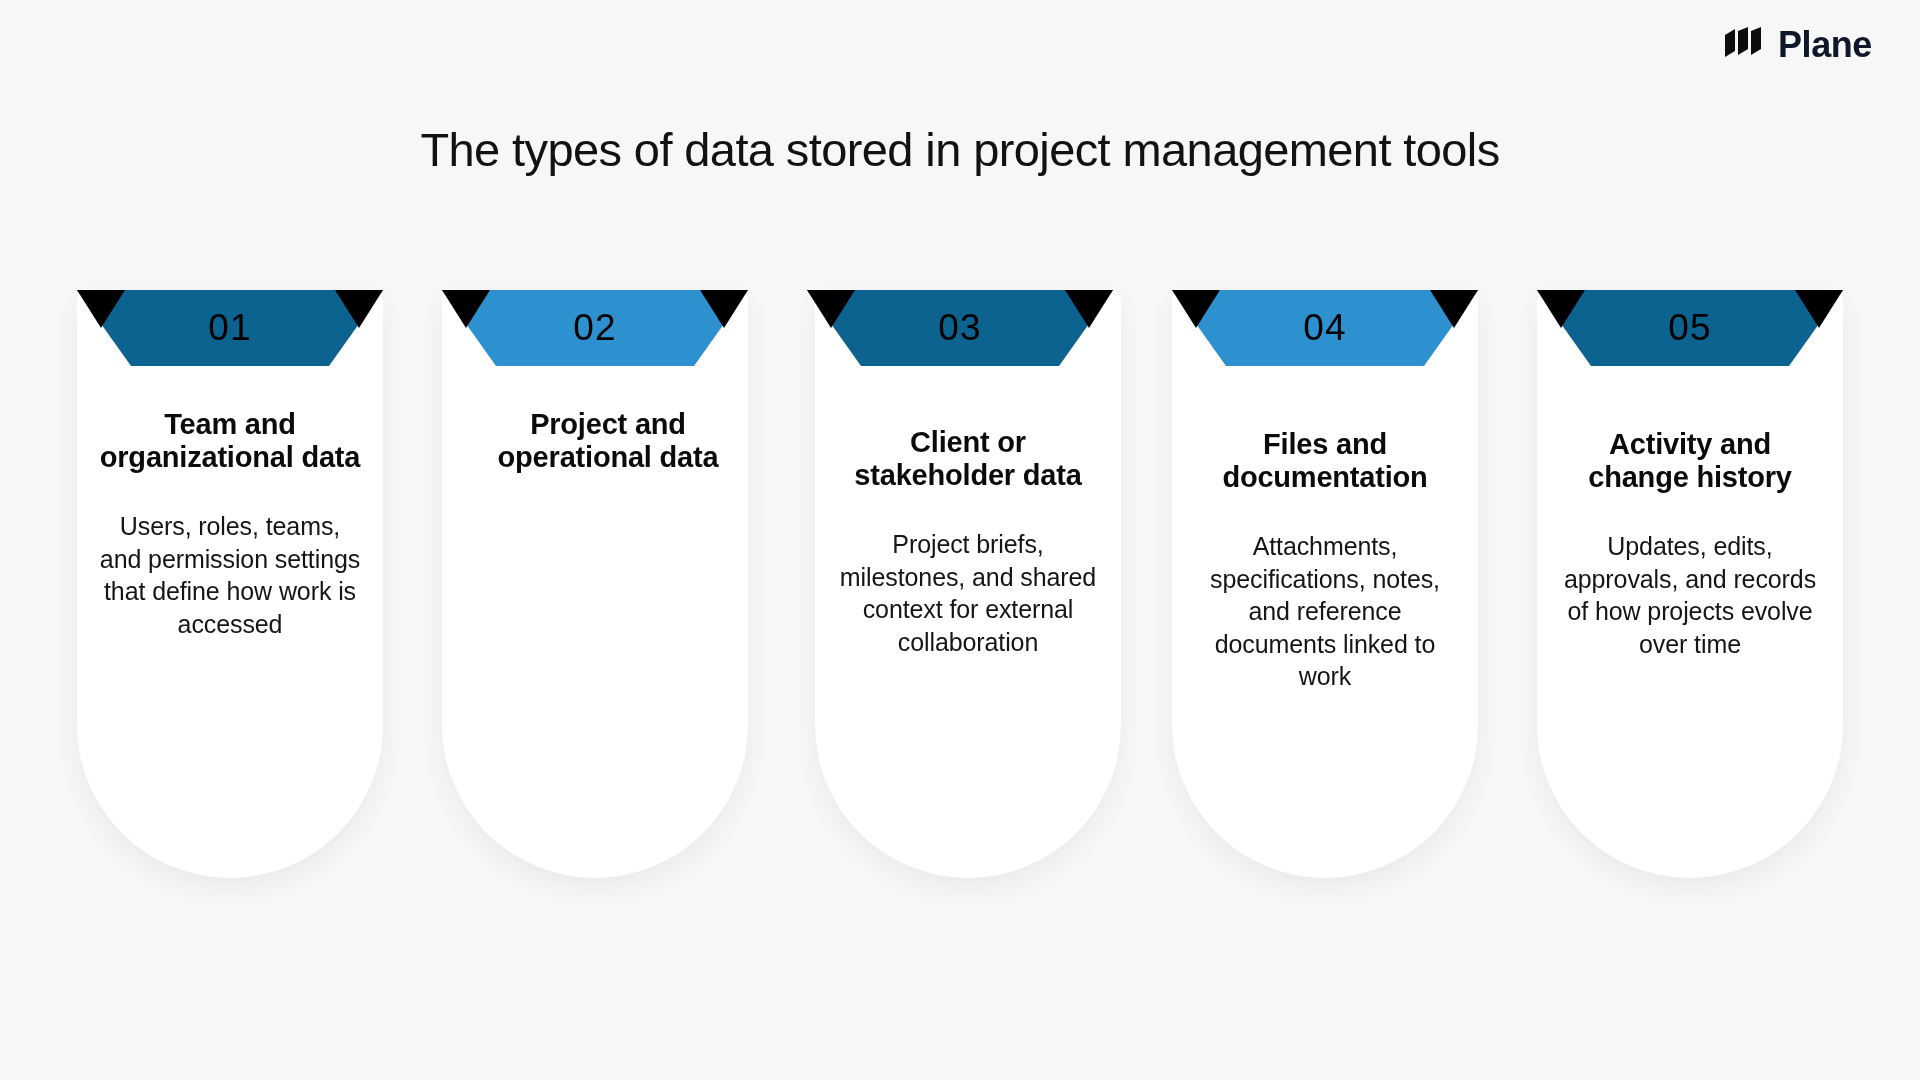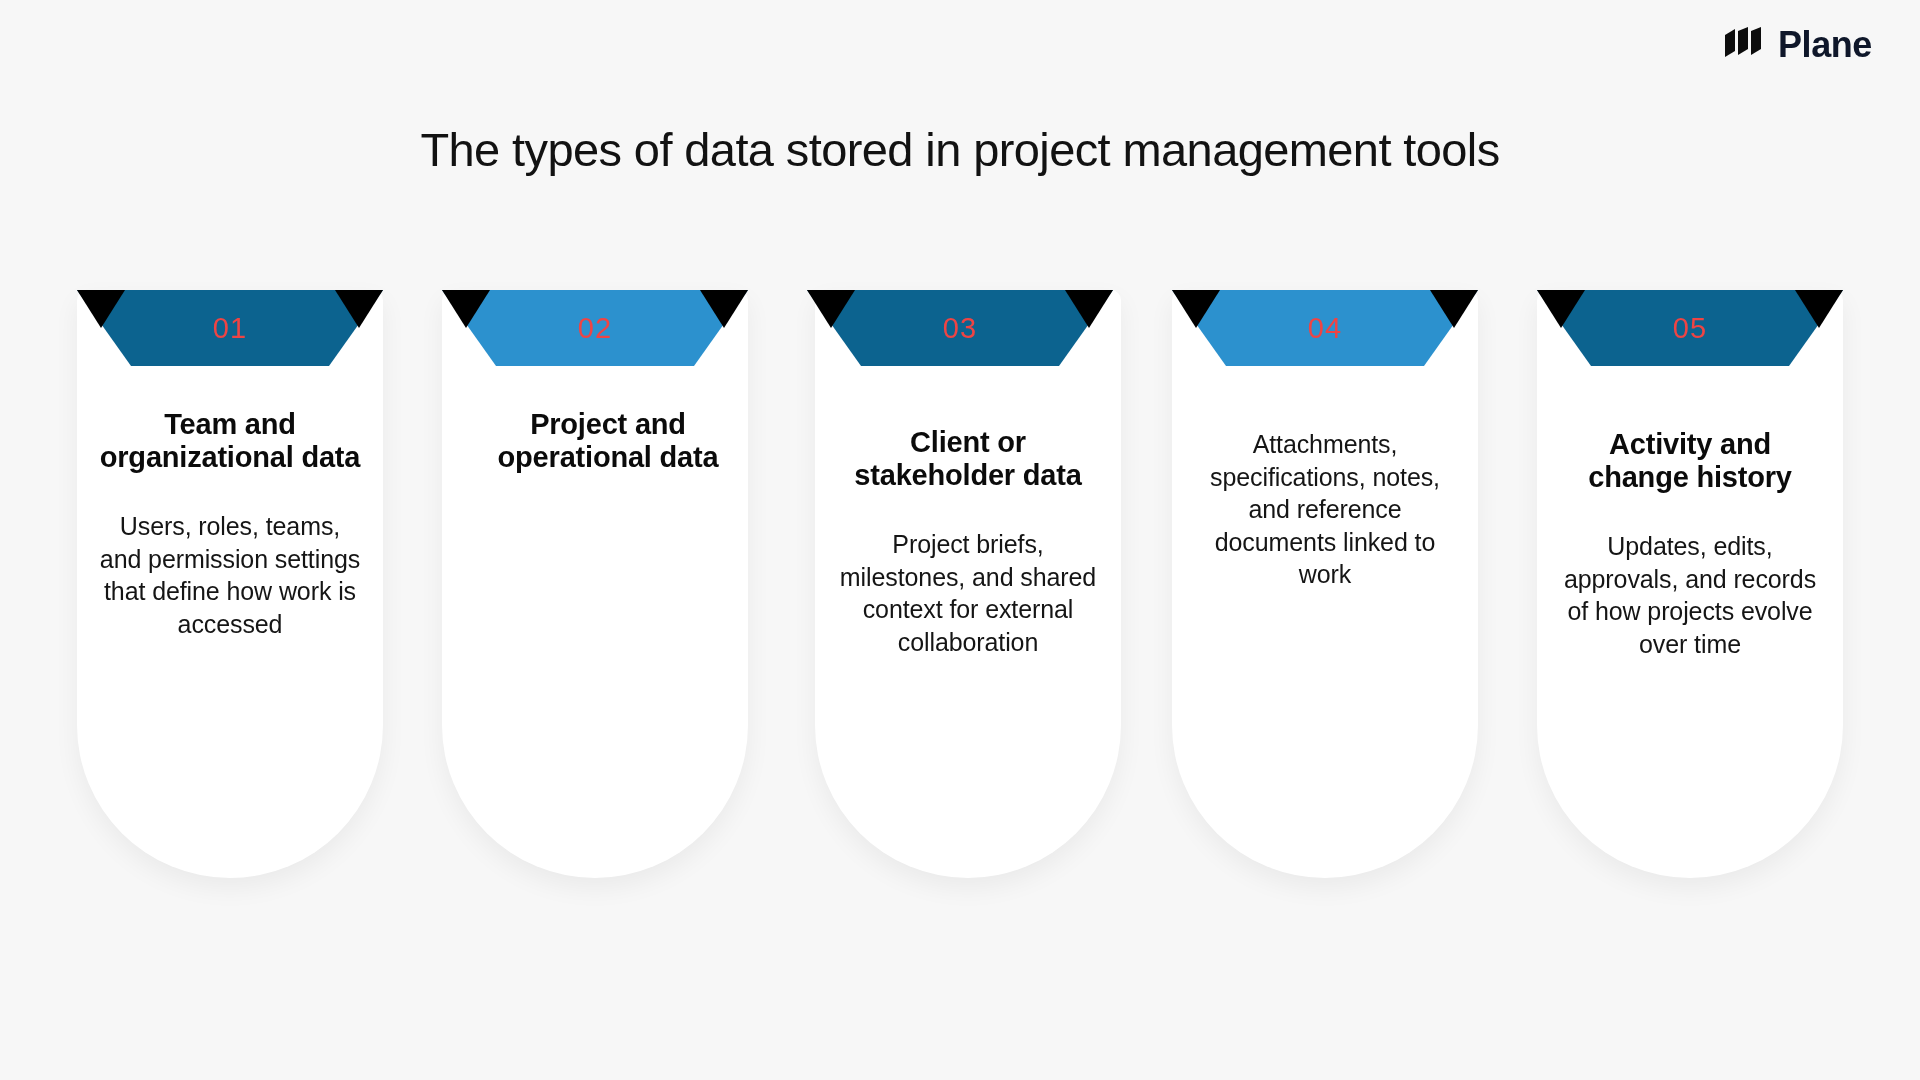--- a/index.html
+++ b/index.html
@@ -95,24 +95,24 @@
 
   .banner-number {
     position:absolute;
     top:0;
     left:0;
     width:306px;
     height:76px;
     display:flex;
     align-items:center;
     justify-content:center;
-    font-size:29px;
+    font-size:37px;
     font-weight:400;
     letter-spacing:1.2px;
-    color:#ef4444;
+    color:#000000;
     z-index:4;
   }
 
   .card-heading {
     font-size:29px;
     font-weight:700;
     line-height:1.14;
     letter-spacing:-0.2px;
     color:#0B0B0B;
     margin-bottom:36px;
@@ -192,20 +192,21 @@
           <polygon points="0,0 306,0 252,76 54,76" fill="#0C638F"></polygon>
           <polygon points="0,0 48,0 24,38" fill="#000000"></polygon>
           <polygon points="258,0 306,0 282,38" fill="#000000"></polygon>
         </svg>
       </div>
       <div class="banner-number">03</div>
     </div>
 
     <div class="card offset-d">
       <div class="card-body">
+        <div class="card-heading">Files and documentation</div>
         <div class="card-text">Attachments, specifications, notes, and reference documents linked to work</div>
       </div>
       <div class="banner">
         <svg width="306" height="78" viewBox="0 0 306 78">
           <polygon points="0,0 306,0 252,76 54,76" fill="#2C91CE"></polygon>
           <polygon points="0,0 48,0 24,38" fill="#000000"></polygon>
           <polygon points="258,0 306,0 282,38" fill="#000000"></polygon>
         </svg>
       </div>
       <div class="banner-number">04</div>

